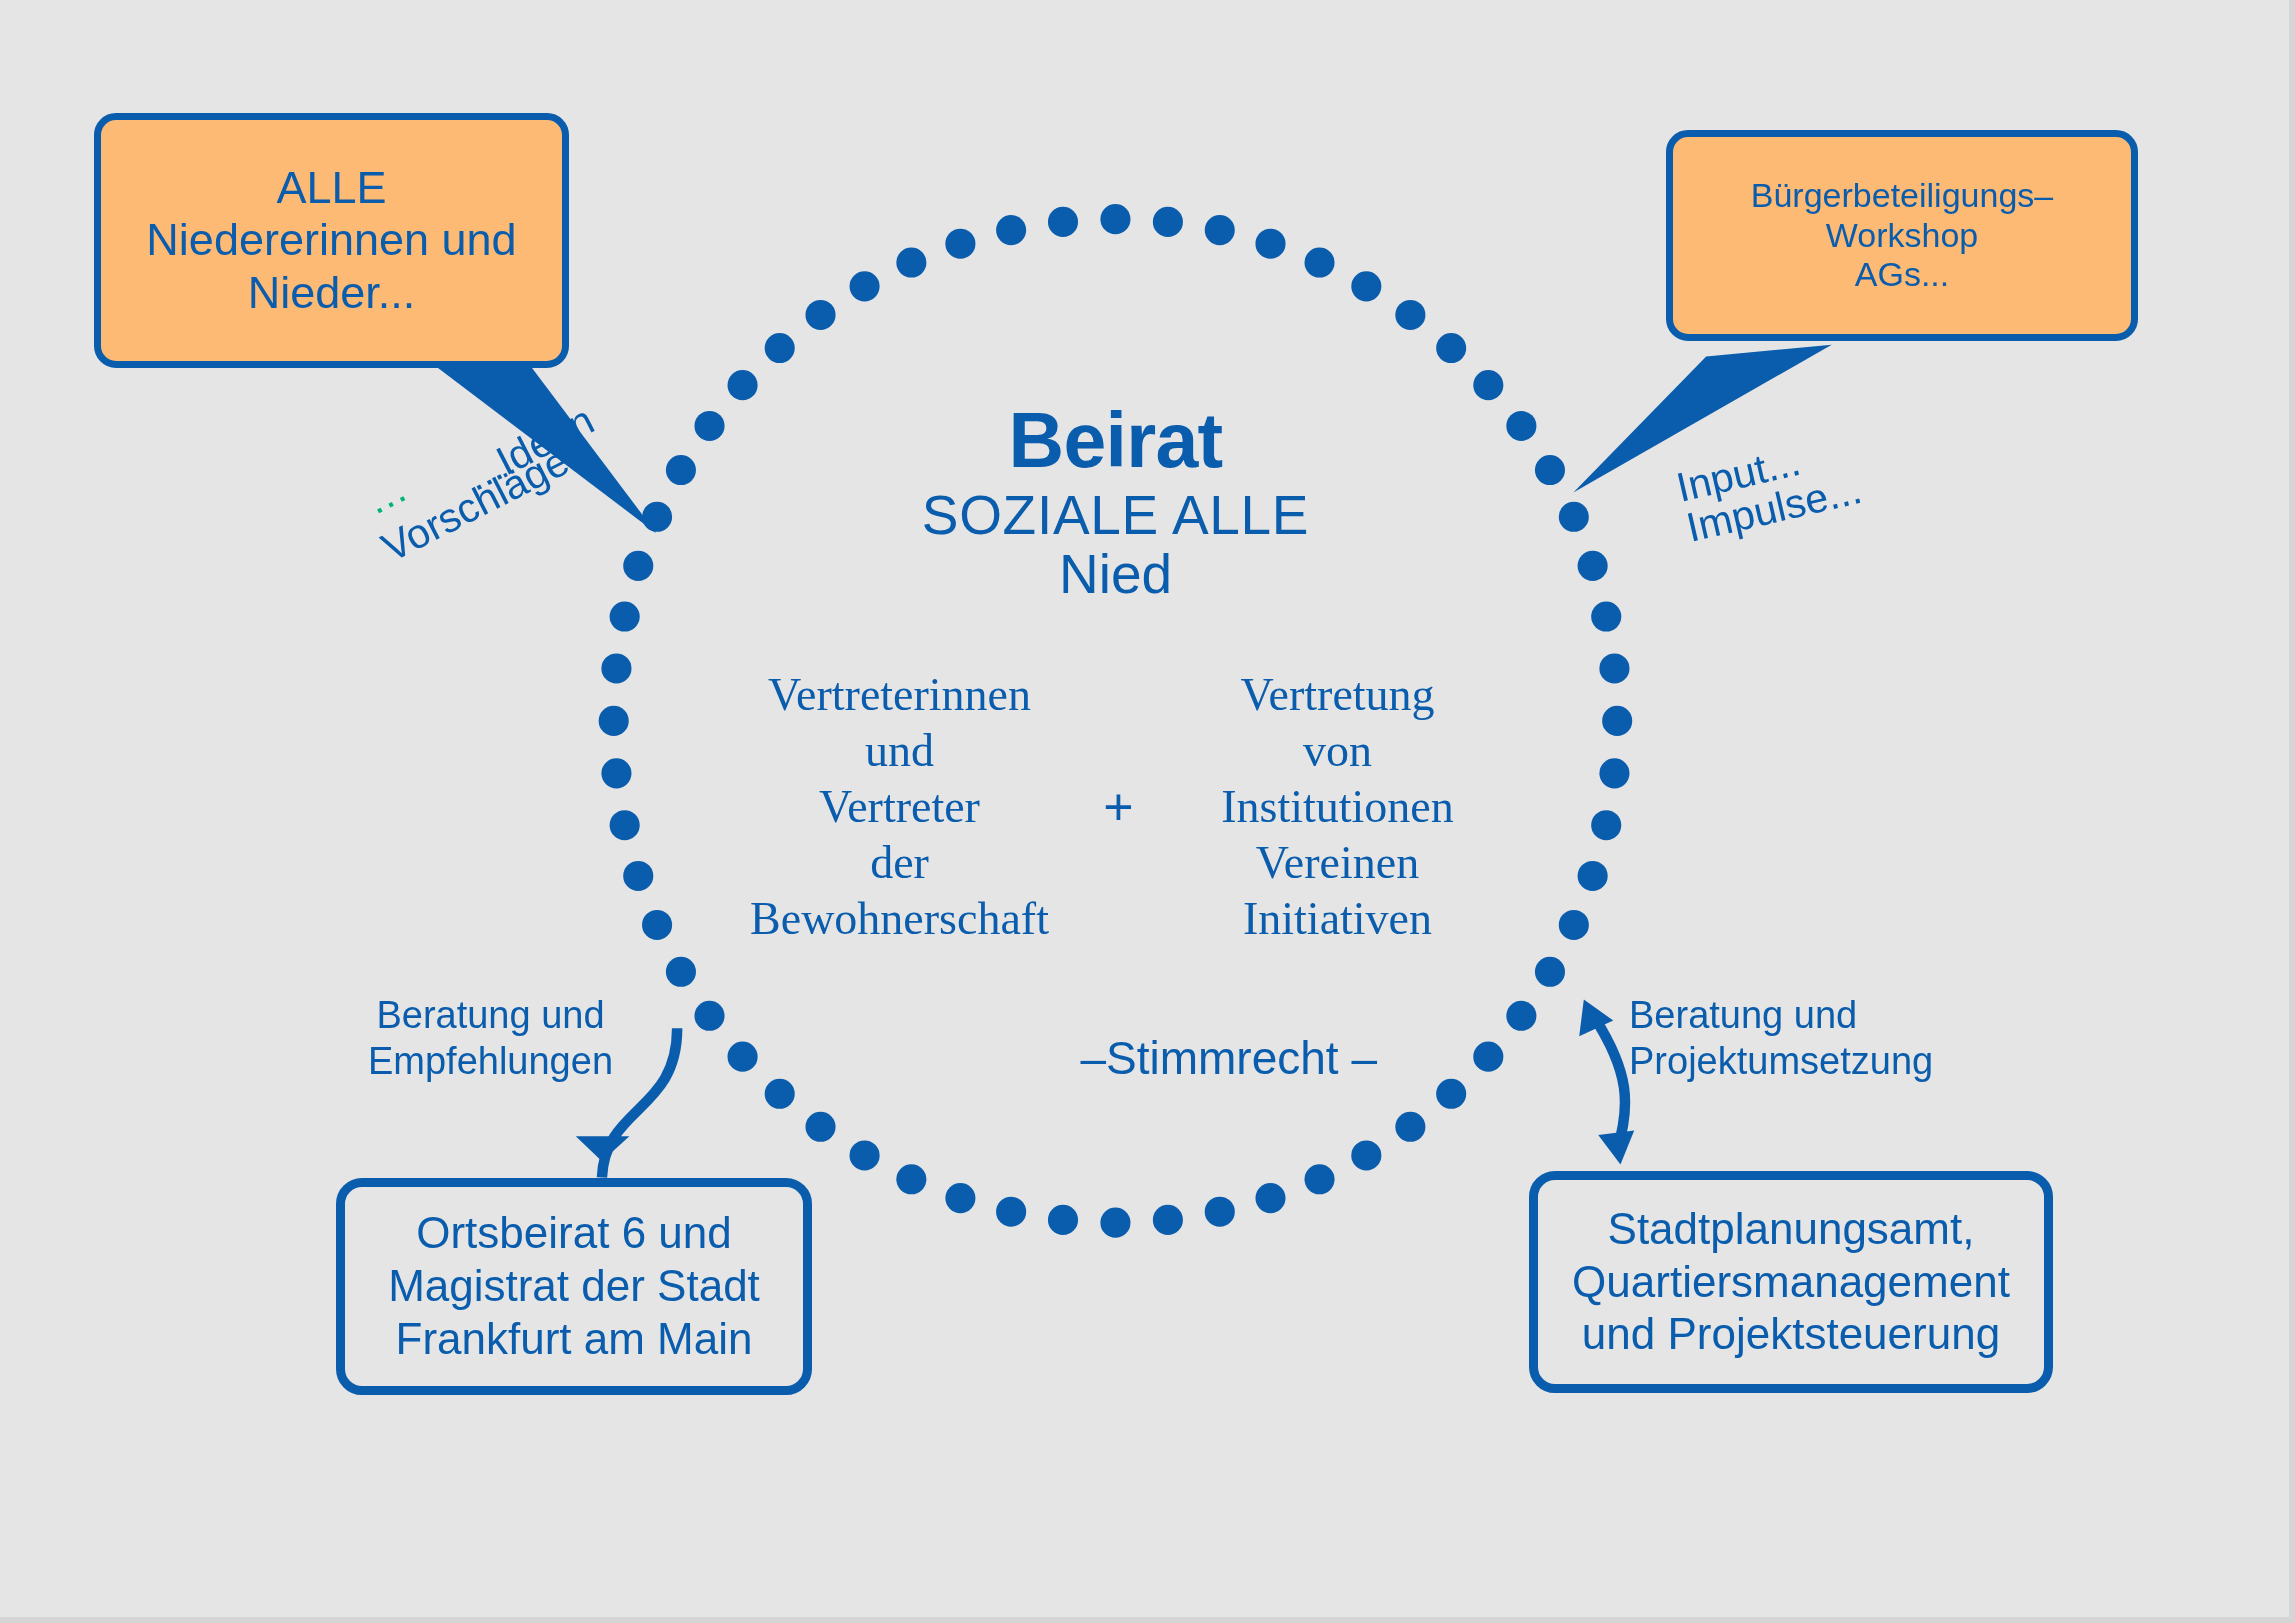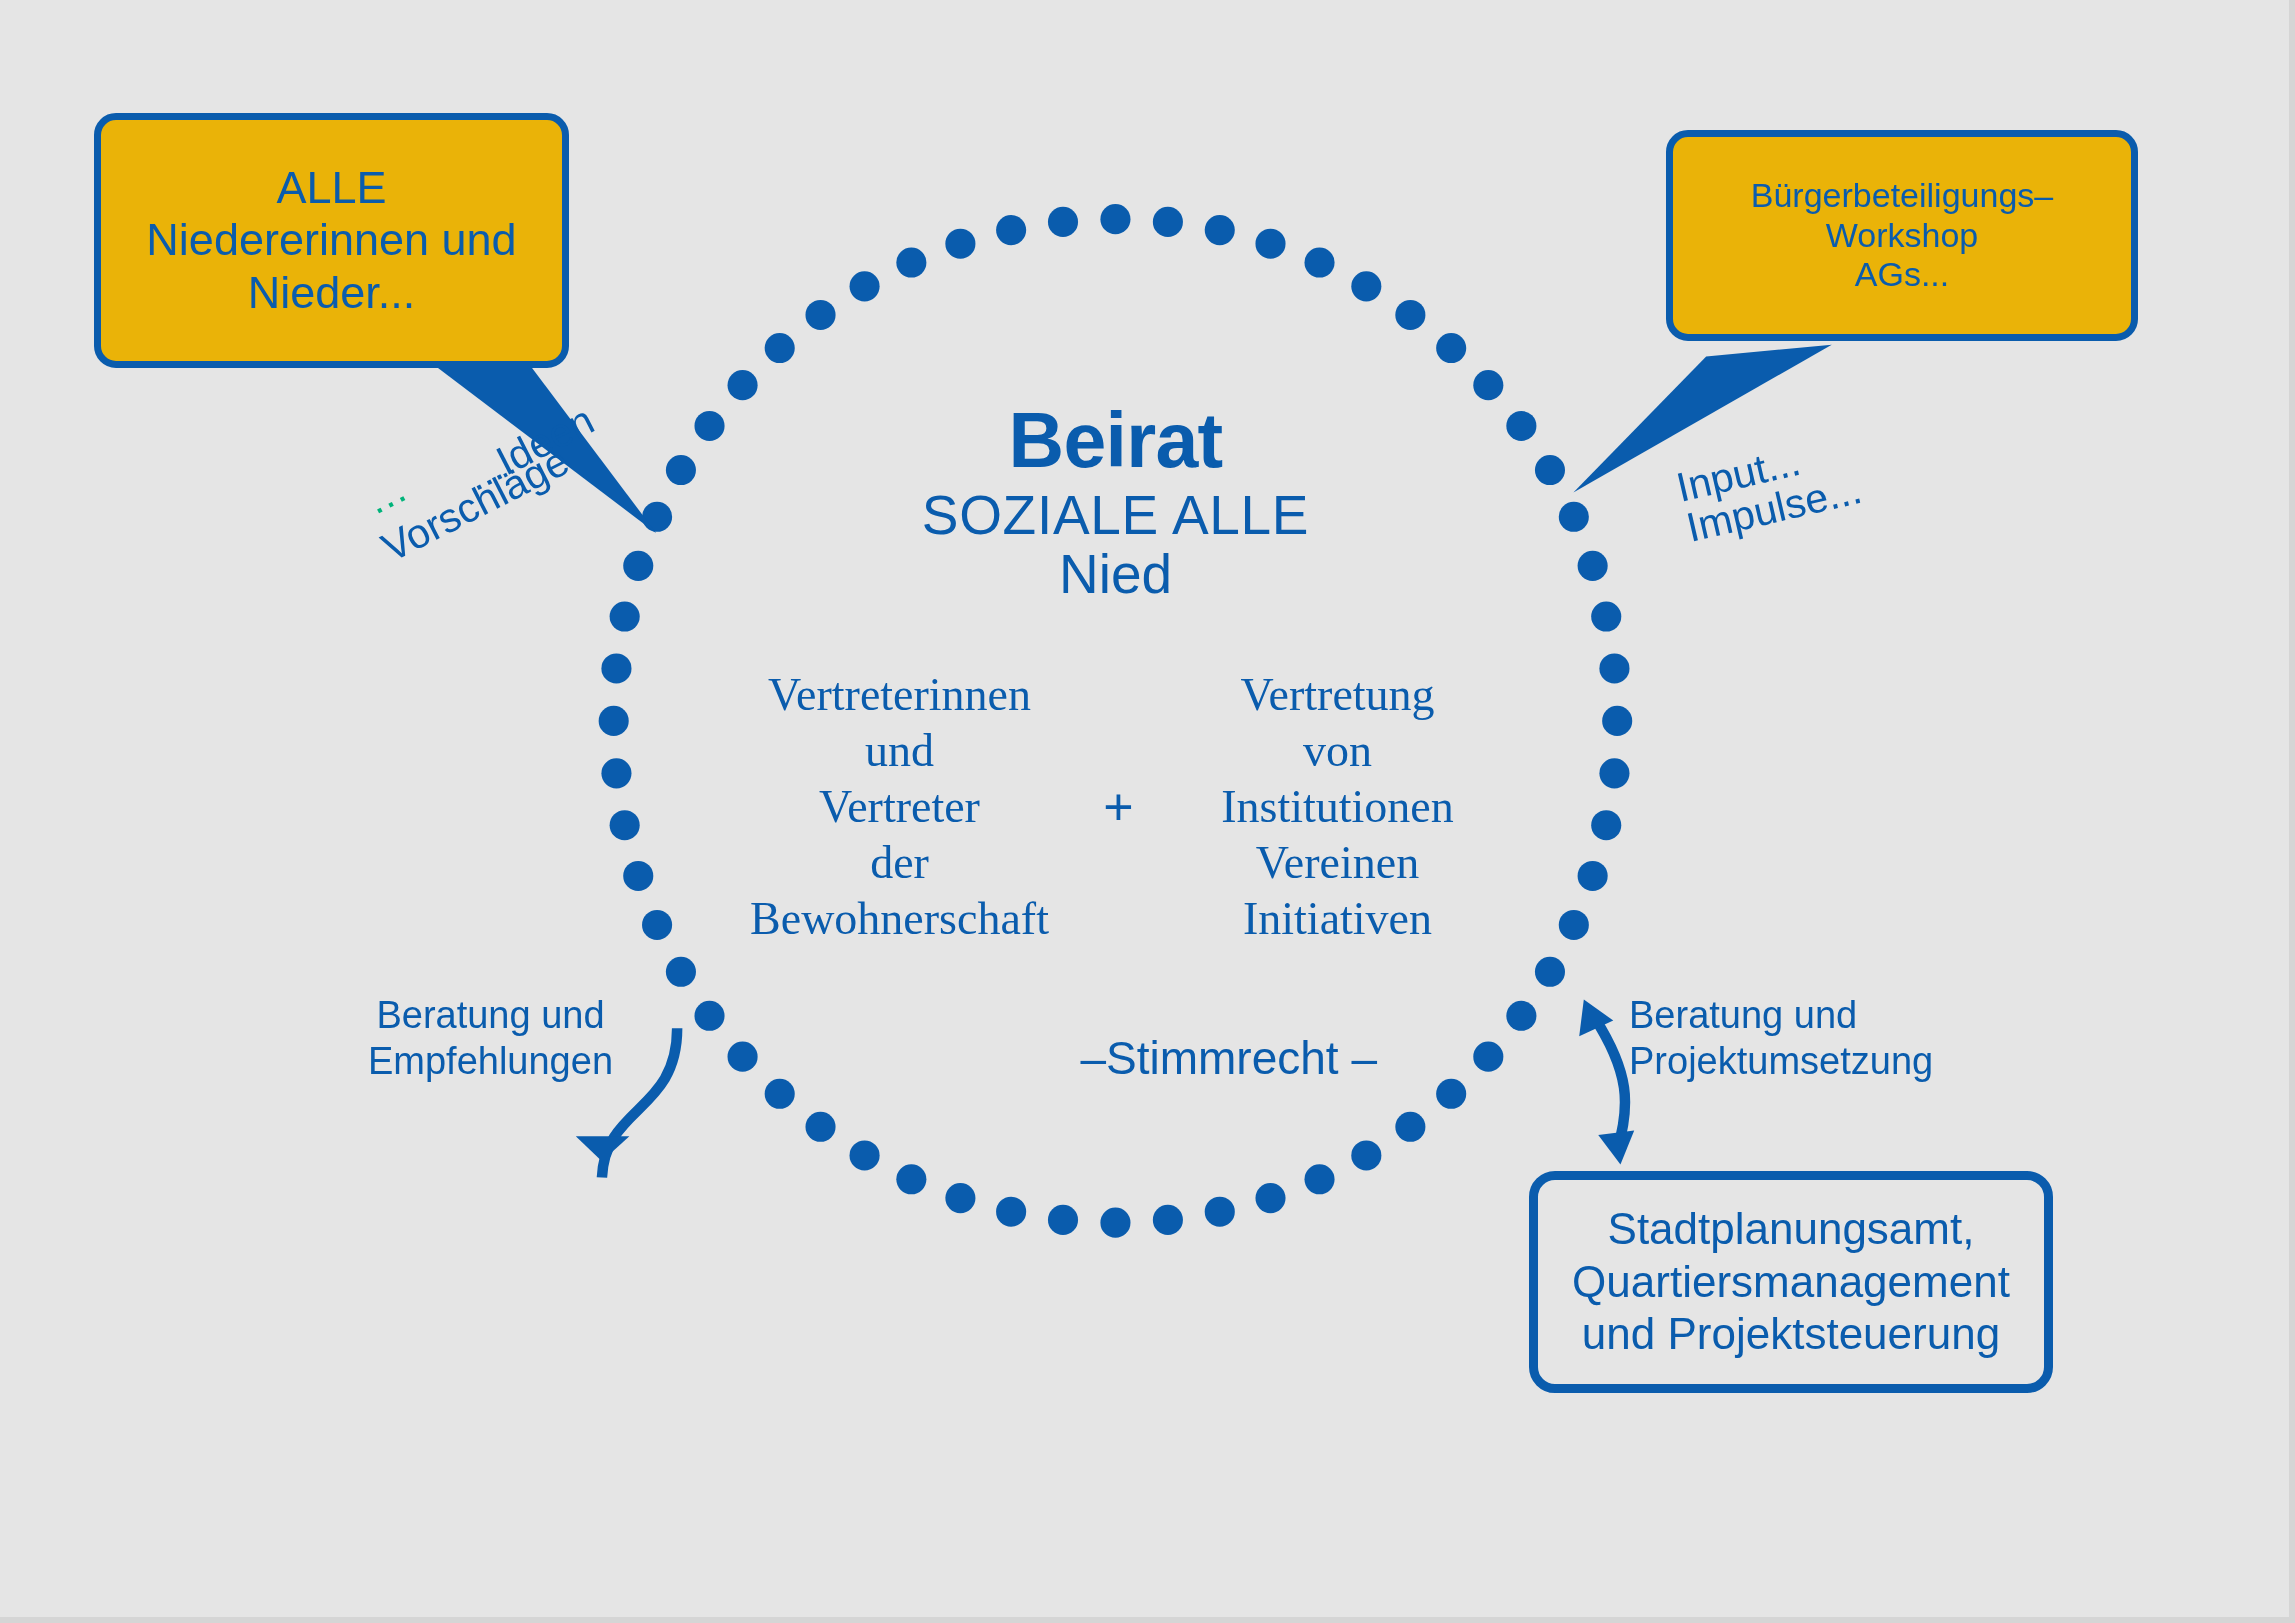--- a/index.html
+++ b/index.html
@@ -30,21 +30,21 @@
     position: absolute; left: 0; top: 0;
     width: 2295px; height: 1623px;
     overflow: visible;
   }
 
   
   .bubble {
     position: absolute;
     border: 7.2px solid #0a5cad;
     border-radius: 22px;
-    background: #eab308;
+    background: #fdba74;
     box-sizing: border-box;
     display: flex;
     align-items: center;
     justify-content: center;
     text-align: center;
     line-height: 1.16;
   }
   #bubble-alle {
     left: 94px; top: 113px; width: 475px; height: 255px;
     font-size: 45px;
@@ -306,20 +306,25 @@
   <div class="rot-label" id="ann-vorschlaege">Vorschläge</div>
 
   <div class="rot-label" id="ann-input">Input...</div>
   <div class="rot-label" id="ann-impulse">Impulse...</div>
 
   <div class="flat-label" id="lbl-beratung-empfehlungen" style="white-space: pre-line;">Beratung und
 Empfehlungen</div>
   <div class="flat-label" id="lbl-beratung-projekt" style="white-space: pre-line;">Beratung und
 Projektumsetzung</div>
 
+  <div class="endbox" id="box-ortsbeirat">
+    <div style="white-space: pre-line;">Ortsbeirat 6 und
+Magistrat der Stadt
+Frankfurt am Main</div>
+  </div>
 
   <div class="endbox" id="box-stadtplanung">
     <div style="white-space: pre-line;">Stadtplanungsamt,
 Quartiersmanagement
 und Projektsteuerung</div>
   </div>
 
   <div id="edge-right"></div>
   <div id="edge-bottom"></div>
 </div>

